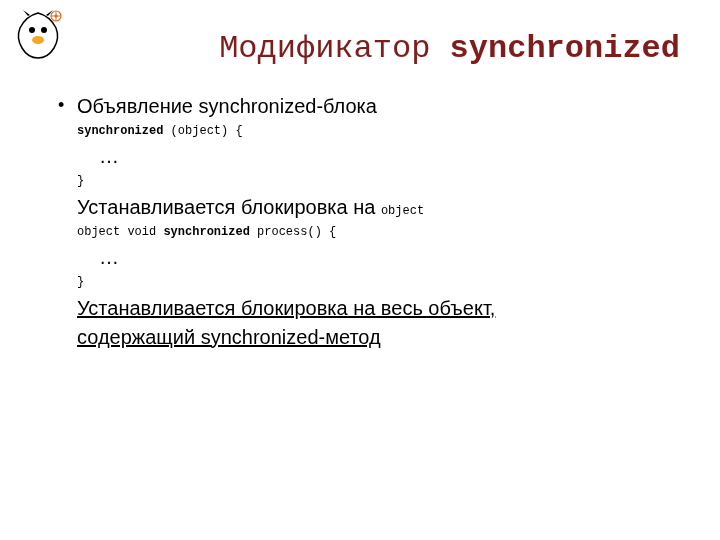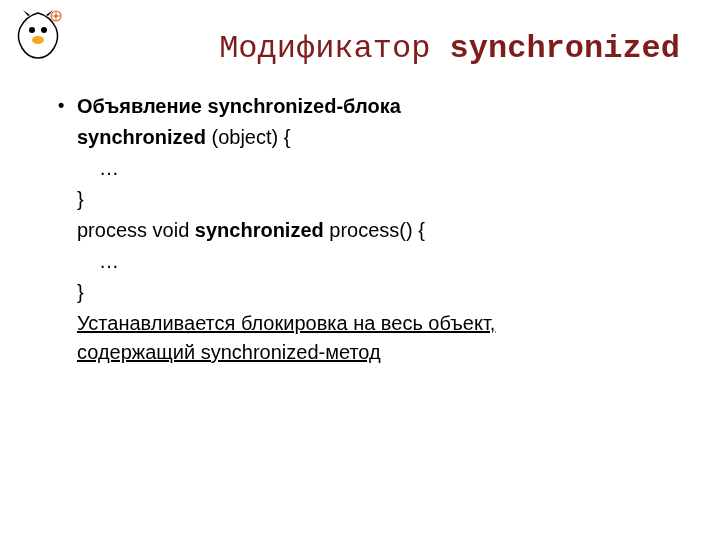--- a/index.html
+++ b/index.html
@@ -41,21 +41,20 @@
   ul.outer {
     list-style: none;
     padding-left: 0;
   }
   ul.outer > li {
     position: relative;
     padding-left: 22px;
     font-size: 20px;
     line-height: 1.45;
     margin-bottom: 2px;
-    font-weight: bold;
   }
   ul.outer > li::before {
     content: "•";
     position: absolute;
     left: 3px;
     top: 0;
     font-size: 18px;
     color: #000;
   }
   .sub {
@@ -64,22 +63,22 @@
     line-height: 1.45;
     margin-bottom: 2px;
   }
   .sub2 {
     padding-left: 44px;
     font-size: 20px;
     line-height: 1.45;
     margin-bottom: 2px;
   }
   .mono {
-    font-family: Liberation Sans, sans-serif;
-    font-size: 20px;
+    font-family: Liberation Mono, monospace;
+    font-size: 12px;
   }
   .mono .bold { font-weight: bold; }
   .bold { font-weight: bold; }
   .java-logo {
     position: absolute;
     bottom: 12px;
     right: 22px;
     width: 95px;
     height: 85px;
   }
@@ -110,23 +109,26 @@
 
   <div class="content">
     <ul class="outer">
       <li>Объявление synchronized-блока</li>
     </ul>
     <div class="sub mono">
       <span class="bold">synchronized</span><span> (object) {</span>
     </div>
     <div class="sub2">…</div>
     <div class="sub mono">}</div>
+    <div class="sub">
+      <span>Устанавливается блокировка на </span><span class="mono">object</span>
+    </div>
 
     <div class="sub mono">
-      <span>process void </span><span class="bold">synchronized</span><span> process() {</span>
+      <span>object void </span><span class="bold">synchronized</span><span> process() {</span>
     </div>
     <div class="sub2">…</div>
     <div class="sub mono">}</div>
     <div class="sub" style="max-width:540px;text-decoration:underline;">Устанавливается блокировка на весь объект, содержащий synchronized-метод</div>
   </div>
 
 
 </div>
 
 </body></html>

